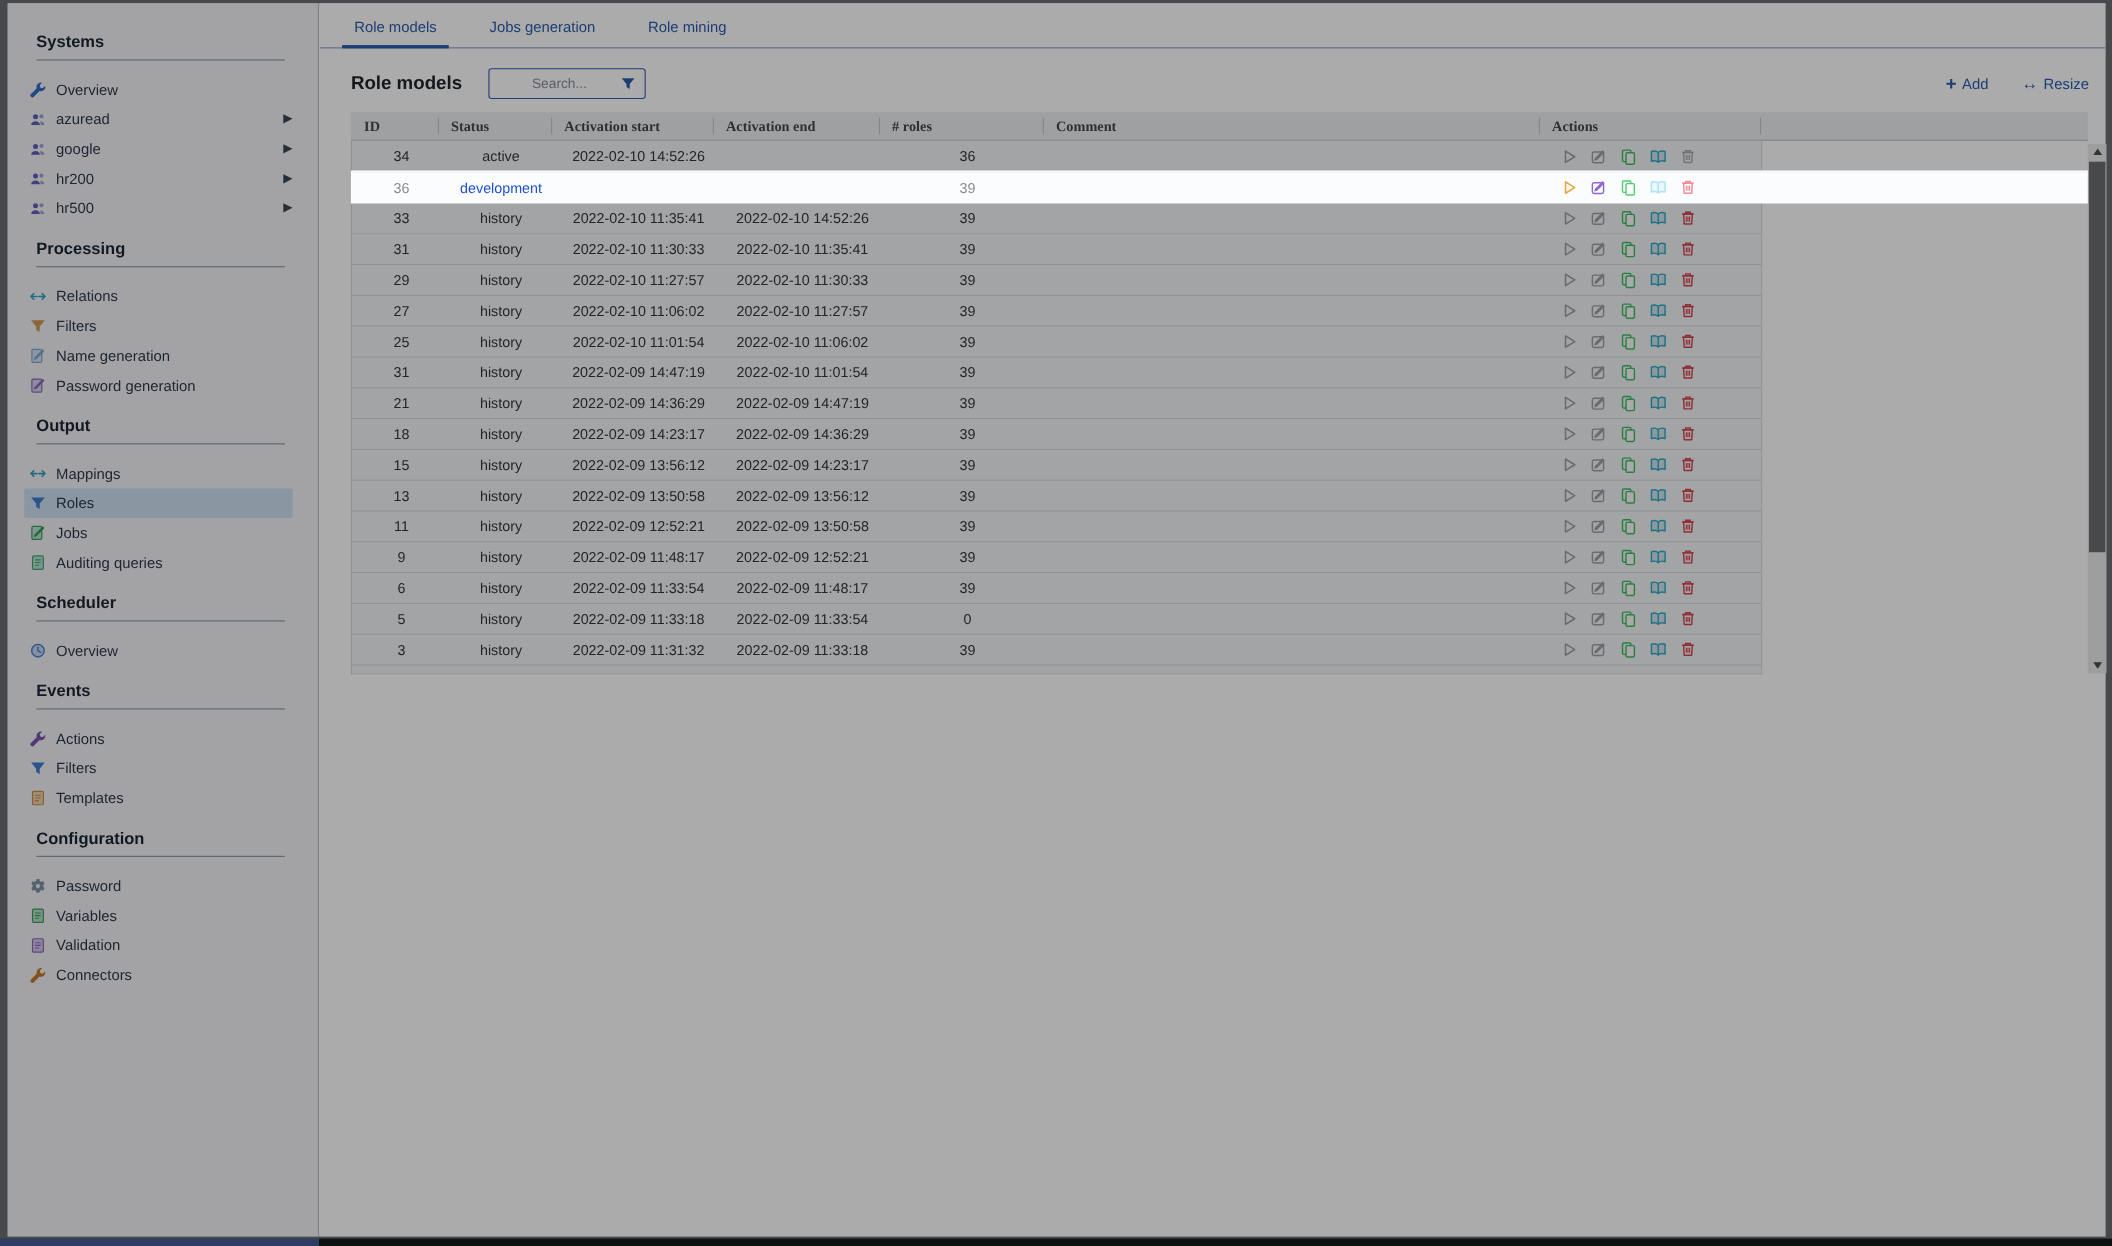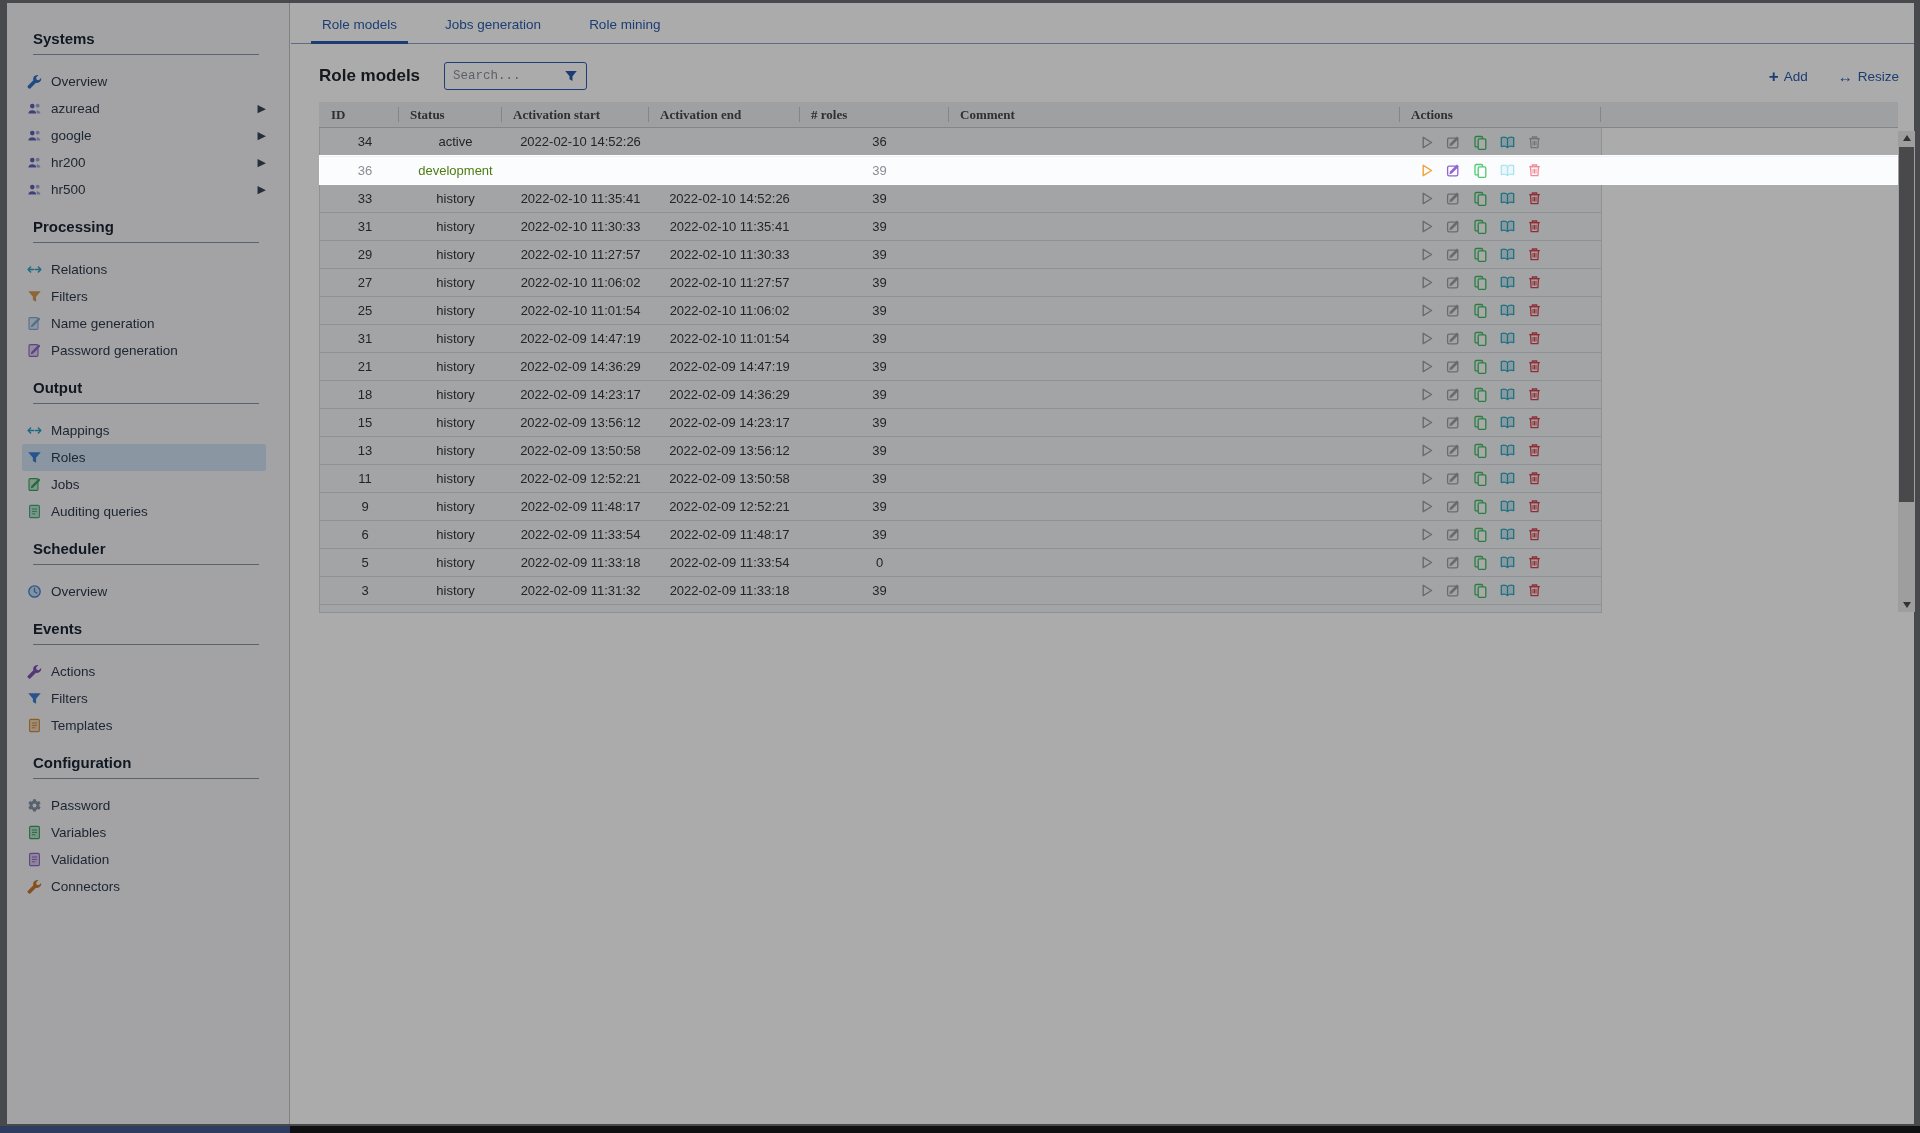--- a/index.html
+++ b/index.html
@@ -37,21 +37,21 @@
              display:flex; align-items:flex-end; padding-left:20px; gap:26px; }
   .tab { position:relative; padding:0 11px 11px 11px; font-size:13.5px; color:#2a5cae; cursor:pointer; }
   .tab.active { font-weight:400; }
   .tab.active::after { content:''; position:absolute; left:0; right:0; bottom:-1px; height:3px; background:#2a5cae; }
 
   .pagebar { position:absolute; left:28px; top:57px; height:32px; display:flex; align-items:center; }
   .pagebar h1 { font-size:17px; font-weight:700; color:#20252b; }
   .search { margin-left:24px; width:143px; height:28px; border:1px solid #2f5cb0; border-radius:3px;
             display:flex; align-items:center; padding:0 8px; background:#fff; }
   .search input { border:none; outline:none; flex:1; font-size:12.5px; color:#ef4444;
-                  font-family:Liberation Mono, monospace; background:transparent; min-width:0; }
+                  font-family:Liberation Sans, sans-serif; background:transparent; min-width:0;text-align:center; }
   .search input::placeholder { color:#8a9099; }
   .sfunnel { width:14px; height:14px; color:#2a5cae; flex:0 0 14px; cursor:pointer; }
   .sfunnel svg { width:14px; height:14px; display:block; }
 
   .topactions { position:absolute; right:15px; top:57px; height:32px; display:flex; gap:30px;
                 align-items:center; color:#2a5cae; font-size:13.5px; }
   .linkbtn { display:flex; align-items:center; gap:5px; cursor:pointer; }
   .plus   { font-size:17px; font-weight:700; line-height:1; }
   .harrow { font-size:15px; font-weight:700; line-height:1; }
 
@@ -65,21 +65,21 @@
 
   .tbody { width:1283px; border:1px solid #d6dade; border-top:none;text-align:center; }
   .row { display:grid; grid-template-columns:78px 103px 147px 151px 149px 451px 202px;
          height:28px; background:#f4f5f7; border-top:1px solid #d6dade; cursor:pointer; }
   .tbody .row:first-child { border-top:none; }
   .td { font-size:13px; color:#33373c; line-height:27px; padding-left:12px; white-space:nowrap; overflow:hidden; }
   .row-sliver { height:8px; background:#f4f5f7; border-top:1px solid #d6dade; }
 
   .row.highlight { position:relative; z-index:60; width:1577px; background:#fbfcfe;
                    border-top:1px solid #eef2f8; box-shadow:0 0 0 1px #ffffff; }
-  .row.highlight .td { color:#4d7c0f; }
+  .row.highlight .td { color:#1d4ed8; }
   .row.highlight .td.num { color:#878d94; }
 
   .actions-cell { display:flex; align-items:center; gap:10px; padding-left:19px; }
   .aicon { width:17px; height:17px; display:inline-block; cursor:pointer; }
   .aicon svg { width:17px; height:17px; display:block; }
 
   
   .vscroll { position:absolute; left:1579px; top:29px; width:17px; height:481px; background:#ececec; }
   .sarrow { position:absolute; left:0; width:17px; height:14px; display:flex; align-items:center; justify-content:center; }
   .sarrow.up { top:0; } .sarrow.down { bottom:0; }

